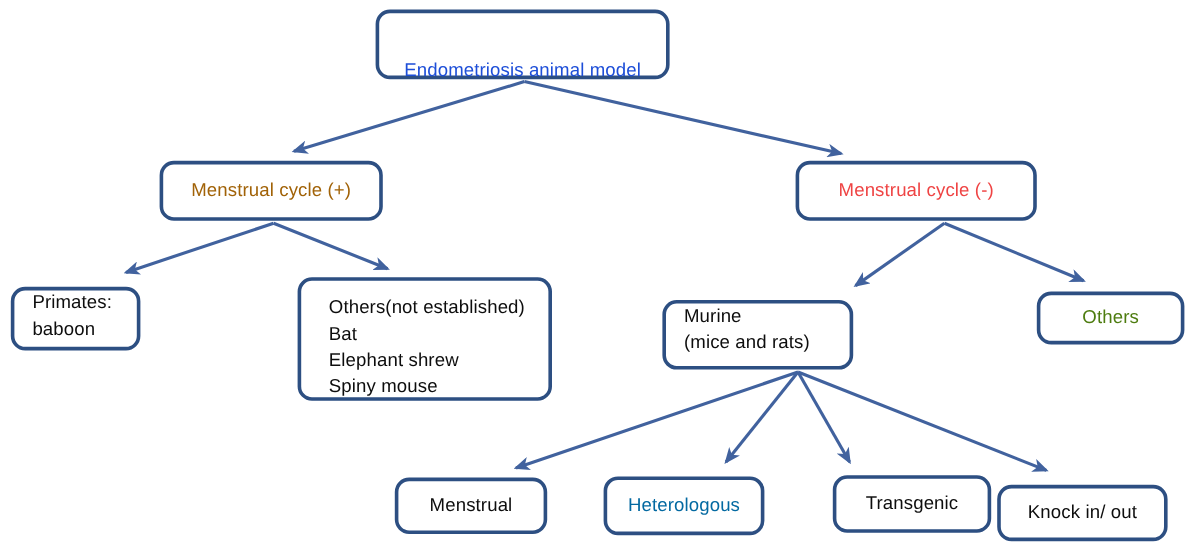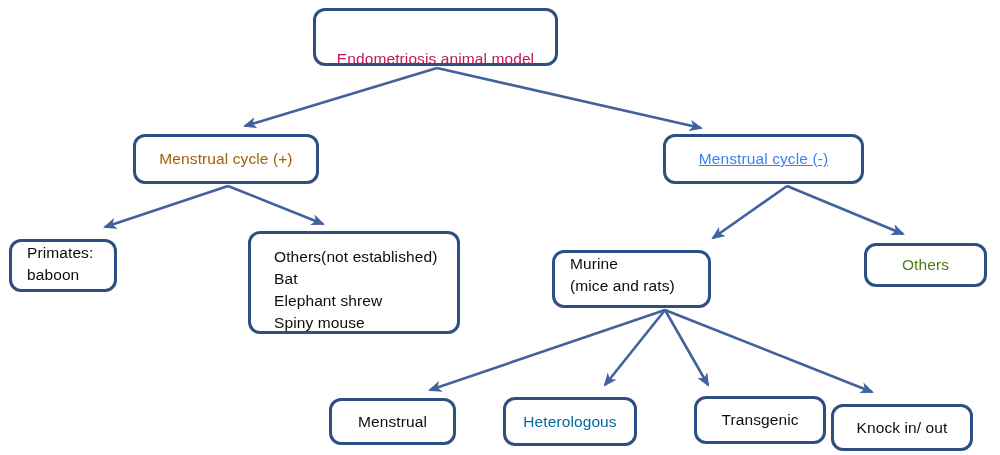--- a/index.html
+++ b/index.html
@@ -79,27 +79,27 @@
         <line x1="787" y1="186" x2="903" y2="234" stroke="#41629e" stroke-width="2.6" marker-end="url(#arrowhead)"></line>
         <line x1="665" y1="310" x2="430" y2="390" stroke="#41629e" stroke-width="2.6" marker-end="url(#arrowhead)"></line>
         <line x1="665" y1="310" x2="605" y2="385" stroke="#41629e" stroke-width="2.6" marker-end="url(#arrowhead)"></line>
         <line x1="665" y1="310" x2="708" y2="385" stroke="#41629e" stroke-width="2.6" marker-end="url(#arrowhead)"></line>
         <line x1="665" y1="310" x2="872" y2="392" stroke="#41629e" stroke-width="2.6" marker-end="url(#arrowhead)"></line>
       </g>
   </svg>
 
   <div id="node-group">
       <div class="node align-center" style="left: 313px; top: 8px; width: 245px; height: 58px; border-color: rgb(45, 79, 130); background: rgb(255, 255, 255);">
-        <span class="node-label" style="color: #be185d; margin-top: 44px;">Endometriosis animal model</span>
+        <span class="node-label" style="color: #1d4ed8; margin-top: 44px;">Endometriosis animal model</span>
       </div>
       <div class="node align-center" style="left: 133px; top: 134px; width: 186px; height: 50px; border-color: rgb(45, 79, 130); background: rgb(255, 255, 255);">
         <span class="node-label" style="color: #a16207;">Menstrual cycle (+)</span>
       </div>
       <div class="node align-center" style="left: 663px; top: 134px; width: 201px; height: 50px; border-color: rgb(45, 79, 130); background: rgb(255, 255, 255);">
-        <span class="node-label" style="color: #3b82f6; text-decoration: underline;">Menstrual cycle (-)</span>
+        <span class="node-label" style="color: #ef4444;">Menstrual cycle (-)</span>
       </div>
       <div class="node align-left" style="left: 9px; top: 239px; width: 108px; height: 53px; border-color: rgb(45, 79, 130); background: rgb(255, 255, 255); justify-content: flex-end;">
         <span class="node-label" style="color: rgb(13, 13, 13);">Primates:
 baboon</span>
       </div>
       <div class="node align-left pad-top" style="left: 248px; top: 231px; width: 212px; height: 103px; border-color: rgb(45, 79, 130); background: rgb(255, 255, 255);">
         <span class="node-label" style="color: rgb(13, 13, 13); padding-left: 23px;">Others(not established)
 Bat
 Elephant shrew
 Spiny mouse</span>

